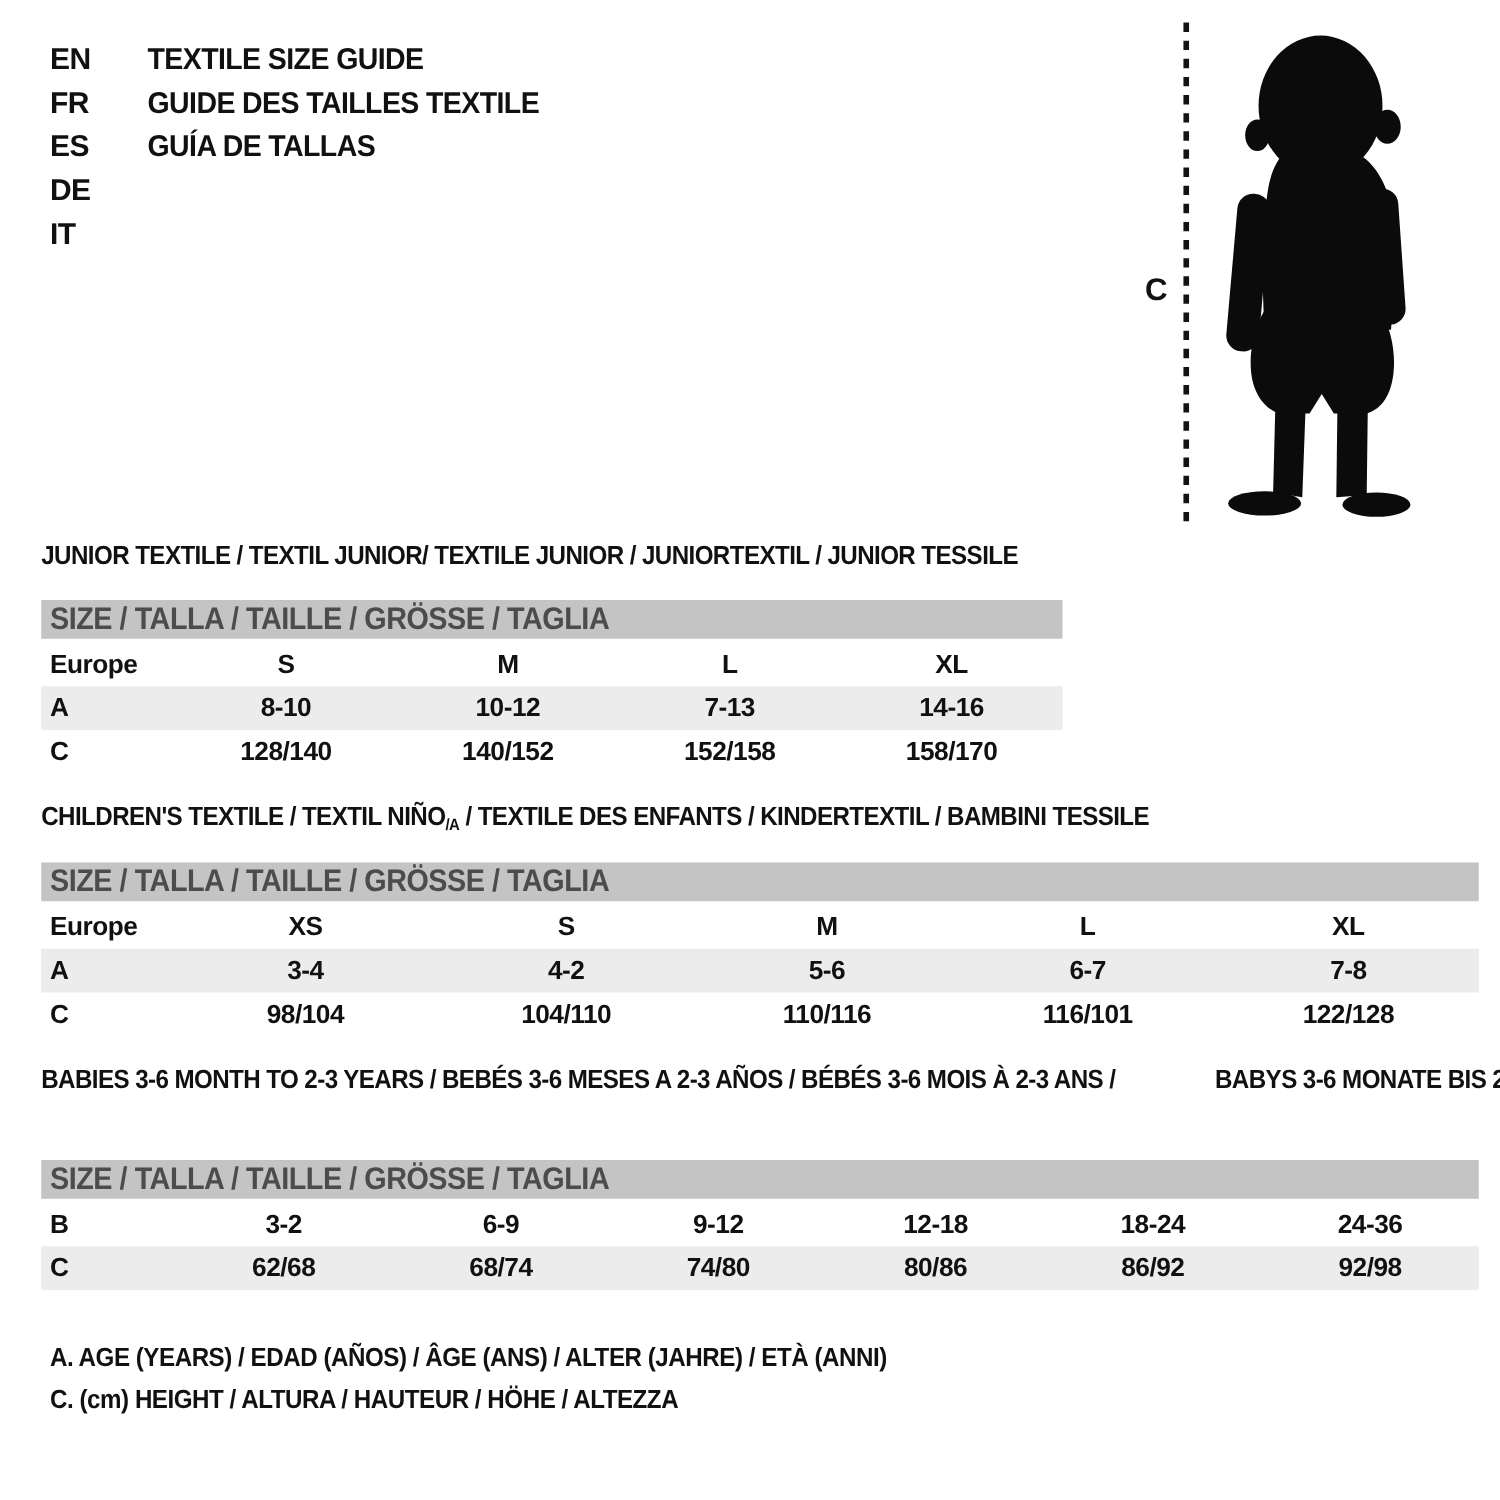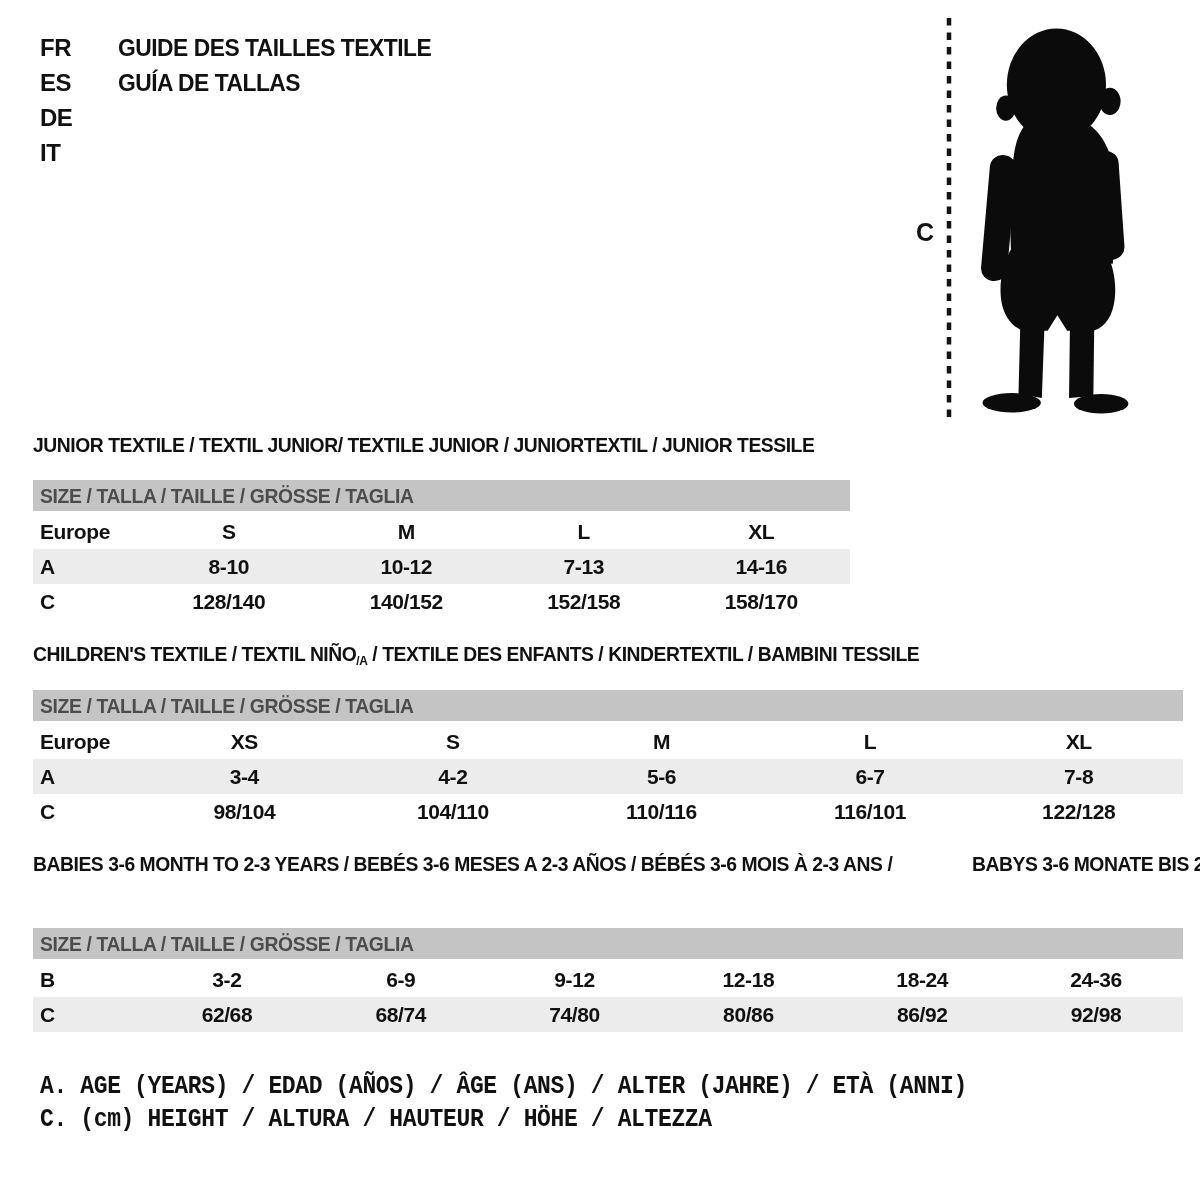--- a/index.html
+++ b/index.html
@@ -30,35 +30,39 @@
   #children-title { top:642px; }
   #babies-title { top:847px; line-height:34px; }
 
   
   .size-table { position:absolute; left:33px; font-size:21px; letter-spacing:-0.4px; }
   #junior-table { top:480px; width:817px; }
   #children-table { top:690px; width:1150px; }
   #babies-table { top:928px; width:1150px; }
   .size-bar {
     height:31px; line-height:31px; background:#c4c4c4; color:#4c4c4c;
-    padding-left:7px; margin-bottom:3px; font-size:21px;
+    padding-left:7px; margin-bottom:3px; font-size:25px;
   }
-  .trow { display:flex; height:35px; align-items:center; }
+  .trow { display:flex; height:35px; align-items:center;justify-content:flex-end; }
   .trow.shaded { background:#ececec; }
   .tlabel { width:107px; flex:0 0 107px; padding-left:7px; text-align:left; }
   .tcell { flex:1 1 0; text-align:center; }
 
   
-  .legend { position:absolute; left:40px; top:1070px; font-size:25px; letter-spacing:-0.4px;font-family:Liberation Mono, monospace; }
+  .legend { position:absolute; left:40px; top:1070px; font-size:21px; letter-spacing:-0.4px; }
   .legend-line { height:33px; line-height:33px; }
 </style>
 </head>
 <body>
 
 <div class="lang-block">
+  <div class="lang-row">
+    <span class="lang-code">EN</span>
+    <span class="lang-title"><span class="cond">TEXTILE SIZE GUIDE</span></span>
+  </div>
   <div class="lang-row">
     <span class="lang-code">FR</span>
     <span class="lang-title"><span class="cond">GUIDE DES TAILLES TEXTILE</span></span>
   </div>
   <div class="lang-row">
     <span class="lang-code">ES</span>
     <span class="lang-title"><span class="cond">GUÍA DE TALLAS</span></span>
   </div>
   <div class="lang-row">
     <span class="lang-code">DE</span>

